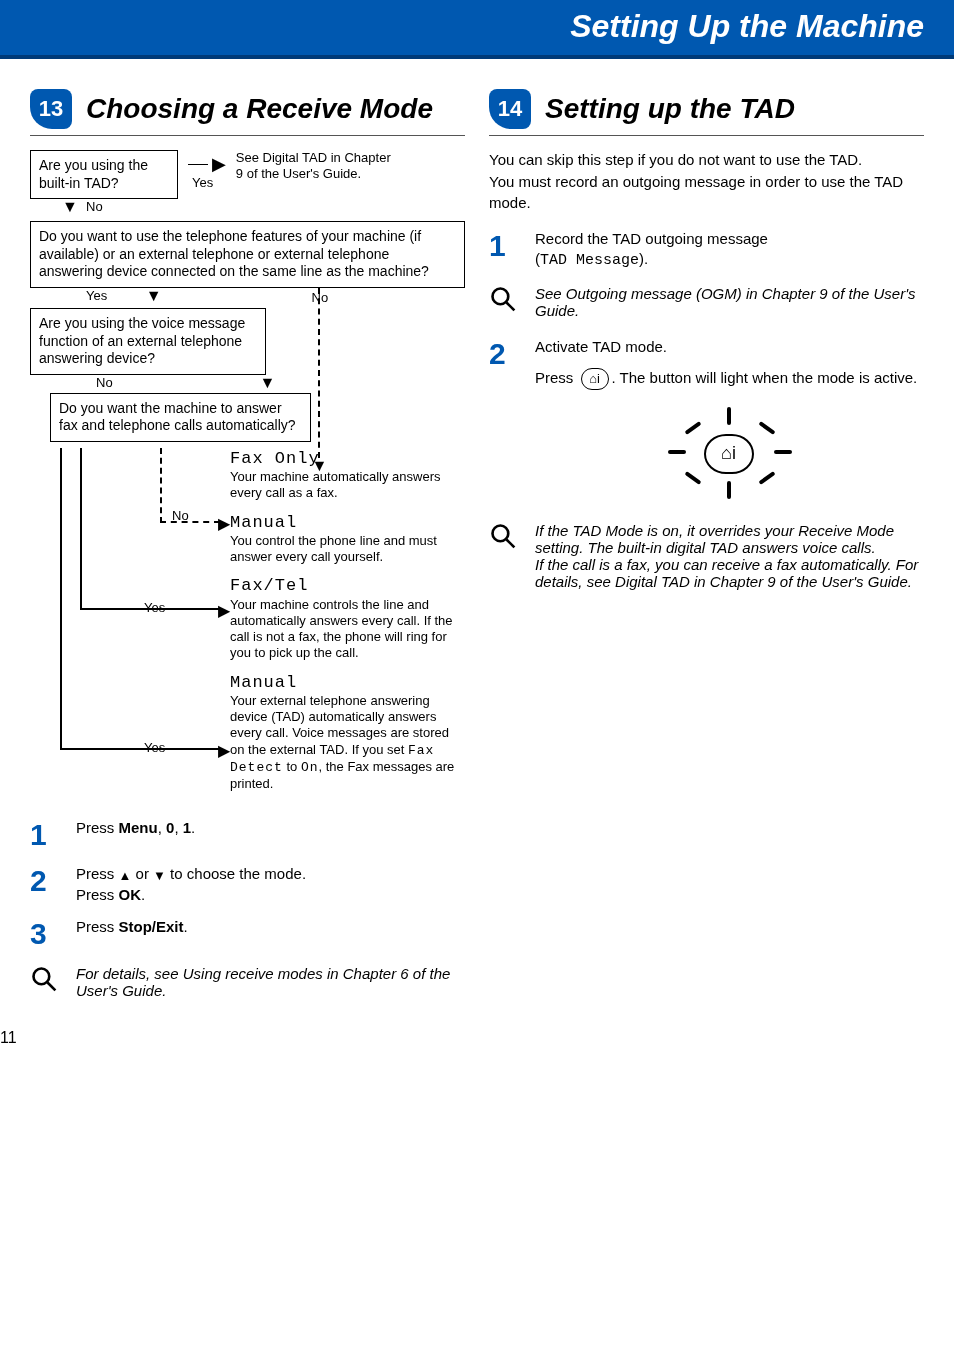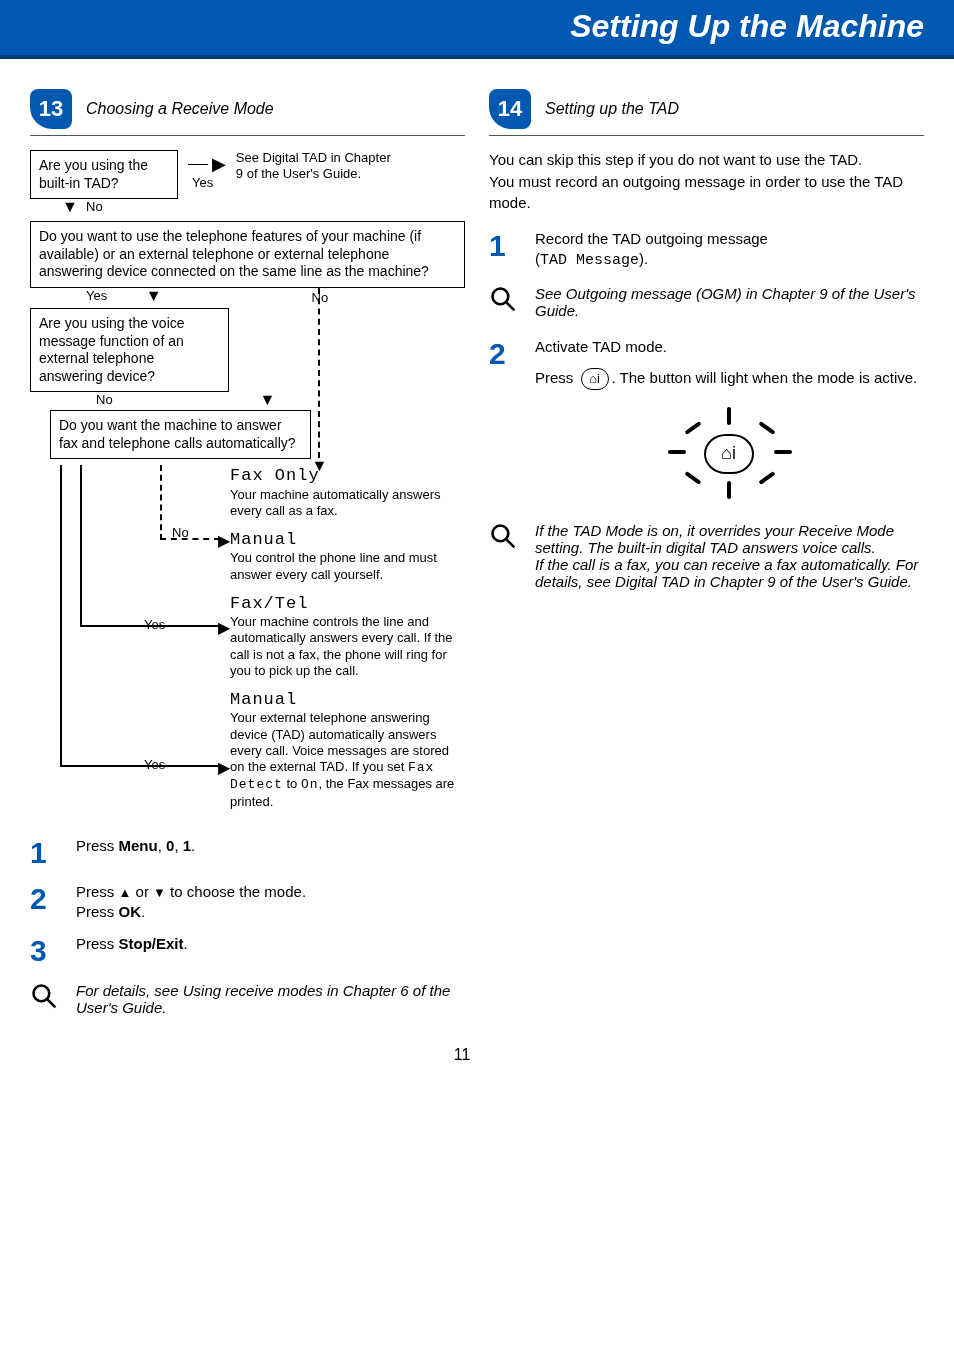--- a/index.html
+++ b/index.html
@@ -22,21 +22,21 @@
     display: flex; align-items: center; gap: 14px;
     border-bottom: 1px solid #555; padding-bottom: 6px; margin-bottom: 14px;
   }
   .section-head .num {
     width: 42px; height: 40px;
     background: #0058b0; color: #fff;
     display: flex; align-items: center; justify-content: center;
     font-size: 22px; font-weight: bold;
     border-radius: 8px 8px 8px 22px;
   }
-  .section-head h2 { font-size: 16px; font-weight: normal; font-style: italic; }
+  .section-head h2 { font-size: 28px; font-weight: bold; font-style: italic; }
 
   p, .body { font-size: 15px; line-height: 1.35; }
   .mono { font-family: "Courier New", monospace; }
   .lcd  { font-family: "Courier New", monospace; letter-spacing: 1px; }
   .bold { font-weight: bold; }
   .big-num { font-size: 30px; font-weight: bold; color: #0058b0; width: 32px; }
 
   .intro { margin-bottom: 14px; }
 
   
@@ -81,21 +81,21 @@
   .rays .r3 { top: 18px; right: 14px; transform: rotate(35deg); }
   .rays .r4 { bottom: 18px; left: 14px; transform: rotate(35deg); }
   .rays .r5 { bottom: 18px; right: 14px; transform: rotate(-35deg); }
   .rays .r6 { bottom: 6px; left: 50px; transform: rotate(90deg); }
   .rays .r7 { top: 42px; left: -2px; }
   .rays .r8 { top: 42px; right: -2px; }
   .rays .ring {
     position: absolute; top: 26px; left: 34px;
   }
 
-  .pg-num { text-align: center; font-size: 16px; padding: 30px 30px 20px 0; }
+  .pg-num { text-align: left; font-size: 16px; padding: 30px 30px 20px 0; }
 
   .tri { display:inline-block; font-size: 13px; line-height: 1; vertical-align: middle; }
 </style>
 </head>
 <body>
 
 <div class="header">
   <span>Setting Up the Machine</span>
 </div>
 
@@ -136,21 +136,21 @@
             <div class="fc-label" style="margin-left:52px;margin-top:-18px;">Yes</div>
           </div>
           <div style="width:50%;position:relative;">
             <div style="margin-left:60px;" class="fc-label">No</div>
 
             <div class="dashed-v" style="position:absolute;left:70px;top:0;height:170px;"></div>
             <div style="position:absolute;left:64px;top:168px;font-size:16px;">▼</div>
           </div>
         </div>
 
-        <div class="fc-box" style="width:199px;">Are you using the voice message function of an external telephone answering device?</div>
+        <div class="fc-box" style="width:236px;">Are you using the voice message function of an external telephone answering device?</div>
         <div style="margin-left:40px;" class="fc-arrow-down">▼</div>
         <div class="fc-label" style="margin-left:62px;margin-top:-18px;">No</div>
 
         <div style="display:flex;">
           <div style="width:20px;"></div>
           <div class="fc-box" style="width:261px;">Do you want the machine to answer fax and telephone calls automatically?</div>
         </div>
 
         <div style="display:flex;margin-top:6px;">
 

